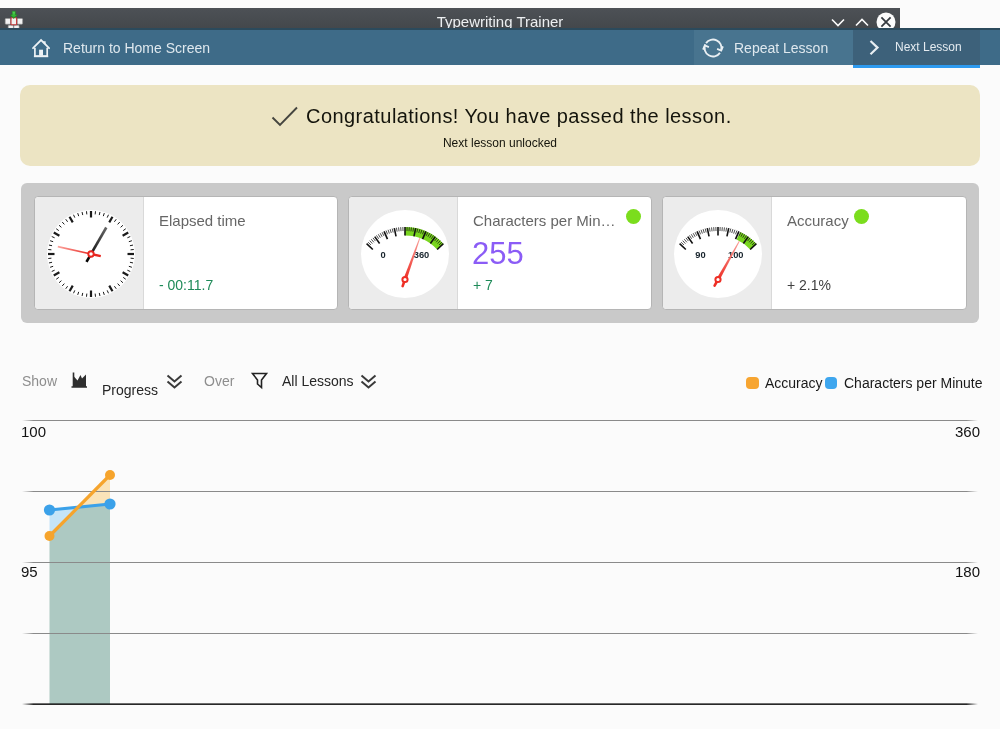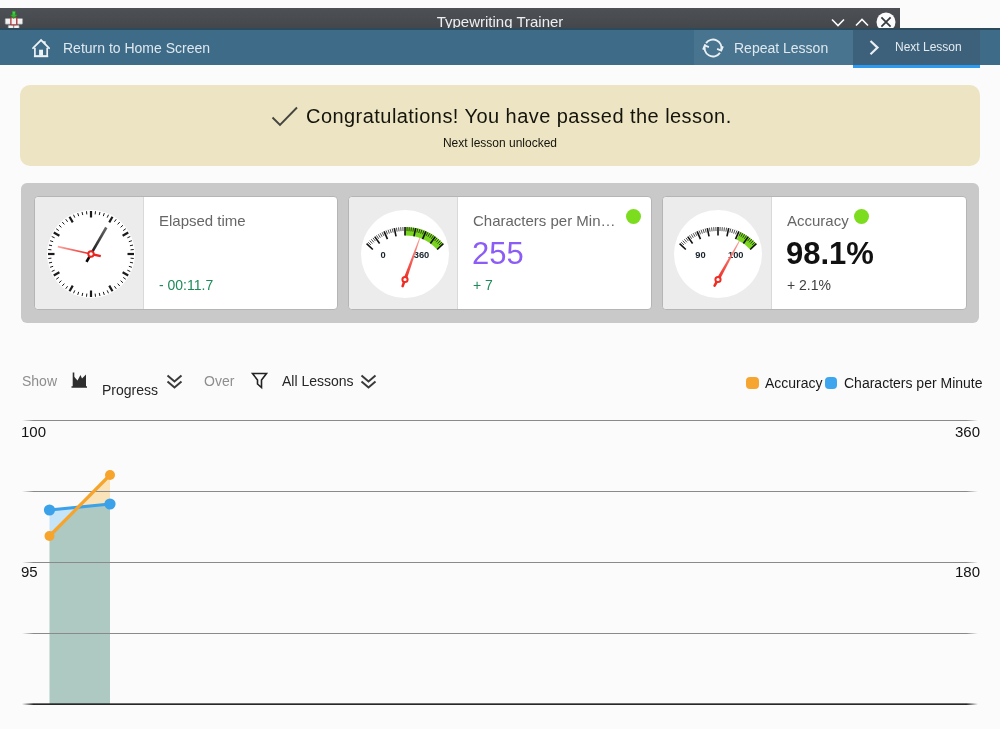--- a/index.html
+++ b/index.html
@@ -255,21 +255,20 @@
       <linearGradient id="ndb" x1="55.0" y1="82.5" x2="76.4" y2="44.1" gradientUnits="userSpaceOnUse">
         <stop offset="0" stop-color="#ee2e25"></stop>
         <stop offset="1" stop-color="#f9a09a"></stop>
       </linearGradient>
       <polygon points="53.51,81.67 76.01,43.84 76.79,44.27 56.49,83.33" fill="url(#ndb)"></polygon>
       <line x1="51.60" y1="88.62" x2="55.00" y2="82.50" stroke="#ee2e25" stroke-width="2.6" stroke-linecap="round"></line>
       <circle cx="55" cy="82.5" r="2.6" fill="#fff" stroke="#ee2e25" stroke-width="2.0"></circle>
     </svg>
   <div class="abs" style="left:124px;top:15px;font-size:15px;color:#666">Accuracy</div>
   <div class="abs" style="left:191px;top:12px;width:15px;height:15px;border-radius:8px;background:#7bdd1d"></div>
-  <div class="abs" style="left:123px;top:39px;font-size:31px;font-weight:bold;color:#111">98.1%</div>
   <div class="abs" style="left:124px;top:80px;font-size:14px;color:#404040">+ 2.1%</div>
 </div>
 
 <div class="abs" style="left:22px;top:373px;font-size:14px;color:#8e8e8e">Show</div>
 <svg width="20" height="20" style="position:absolute;left:70px;top:371px">
   <path d="M3.5,1.5 L3.5,16 M1.5,16 L17,16" stroke="#2e2e2e" stroke-width="1.6" fill="none"></path>
   <path d="M3.5,16 L3.5,5 L7.5,9.5 L10.5,4 L12,7.5 L16,3.5 L16,16 Z" fill="#2e2e2e"></path>
 </svg>
 <div class="abs" style="left:102px;top:382px;font-size:14px;color:#262626">Progress</div>
 <svg width="20" height="18" style="position:absolute;left:165px;top:373px">

